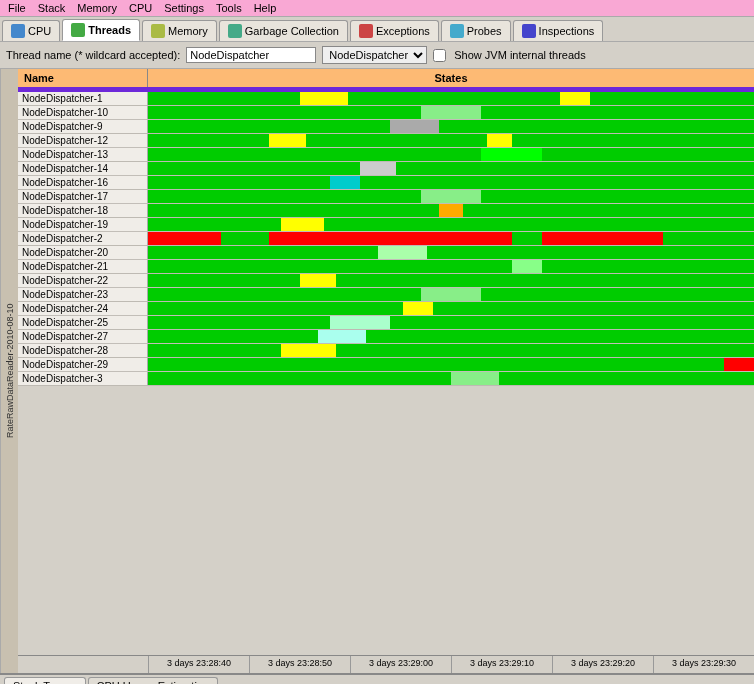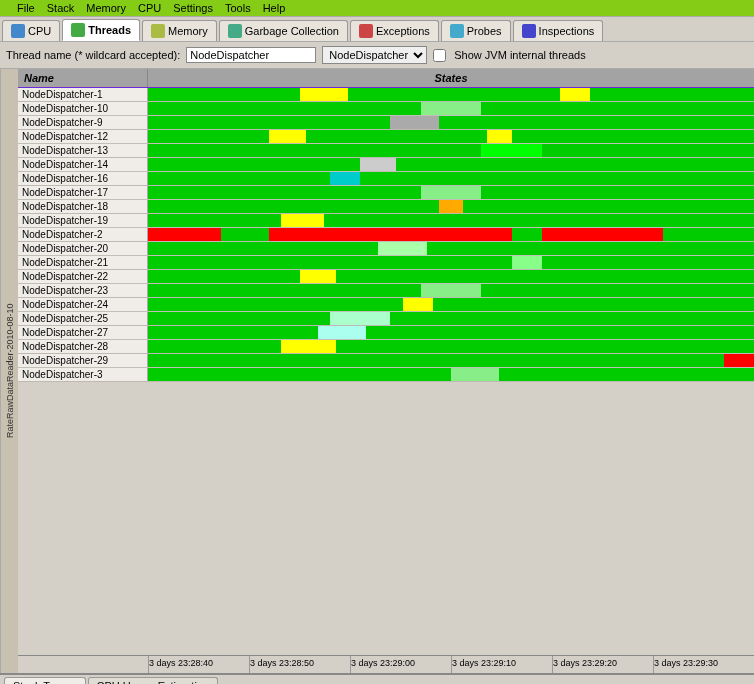--- a/index.html
+++ b/index.html
@@ -1,19 +1,19 @@
 <!DOCTYPE html>
 <html><head>
   <meta charset="utf-8">
   <style>
     * { margin: 0; padding: 0; box-sizing: border-box; }
     body { font-family: Arial, sans-serif; font-size: 11px; background: #d4d0c8; width: 754px; height: 684px; overflow: hidden; }
 
     
-    .menubar { background: #84cc16; padding: 2px 17px; border-bottom: 1px solid #aaa; display: flex; gap: 12px; }
+    .menubar { background: #f9a8d4; padding: 2px 8px; border-bottom: 1px solid #aaa; display: flex; gap: 12px; }
     .menubar span { cursor: pointer; font-size: 11px; }
 
     
     .tabs { display: flex; align-items: center; background: #d4d0c8; padding: 2px 2px 0 2px; border-bottom: 1px solid #aaa; gap: 2px; }
     .tab { display: flex; align-items: center; gap: 3px; padding: 3px 8px; border: 1px solid #999; border-bottom: none; background: #e8e4dc; cursor: pointer; font-size: 11px; border-radius: 3px 3px 0 0; }
     .tab.active { background: #ffffff; border-bottom: 1px solid white; font-weight: bold; }
     .tab-icon { width: 14px; height: 14px; border-radius: 2px; display: inline-block; }
 
     
     .filterbar { display: flex; align-items: center; padding: 4px 6px; background: #d4d0c8; border-bottom: 1px solid #aaa; gap: 6px; }
@@ -25,36 +25,36 @@
     
     .main-content { display: flex; height: calc(684px - 22px - 32px - 26px); }
 
     
     .sidebar-label { width: 18px; background: #c8c0b0; border-right: 1px solid #aaa; display: flex; align-items: center; justify-content: center; writing-mode: vertical-rl; transform: rotate(180deg); font-size: 9px; color: #333; padding: 4px; }
 
     
     .thread-area { flex: 1; overflow: hidden; display: flex; flex-direction: column; }
 
     
-    .thread-header { display: flex; background: #a3a3a3; border-bottom: 1px solid #6d28d9; font-style: italic; }
+    .thread-header { display: flex; background: #fdba74; border-bottom: 5px solid #6d28d9; }
     .th-name { width: 130px; min-width: 130px; padding: 3px 6px; border-right: 1px solid #888; font-weight: bold; font-size: 11px; }
     .th-states { flex: 1; padding: 3px 6px; font-weight: bold; font-size: 11px; text-align: center; }
 
     
     .thread-rows { overflow-y: auto; overflow-x: hidden; flex: 1; }
     .thread-row { display: flex; height: 14px; border-bottom: 1px solid rgba(0,0,0,0.1); }
     .thread-row:nth-child(even) { background: rgba(255,255,255,0.1); }
     .thread-name-cell { width: 130px; min-width: 130px; padding: 1px 4px; border-right: 1px solid #aaa; font-size: 10px; overflow: hidden; white-space: nowrap; background: #f0ede8; }
     .thread-states-cell { flex: 1; overflow: hidden; position: relative; }
     .states-bar { position: absolute; top: 0; left: 0; right: 0; bottom: 0; display: flex; }
     .seg { display: inline-block; height: 100%; }
 
     
     .timeline-axis { background: #d4d0c8; border-top: 1px solid #888; height: 18px; display: flex; padding-left: 130px; }
-    .axis-tick { flex: 1; font-size: 9px; border-left: 1px solid #999; padding-top: 2px; }
+    .axis-tick { flex: 1; text-align: center; font-size: 9px; border-left: 1px solid #999; padding-top: 2px; }
 
     
     .bottom-panel { height: 168px; border-top: 2px solid #888; background: #f0ede8; display: flex; flex-direction: column; }
     .bottom-tabs { display: flex; background: #d4d0c8; border-bottom: 1px solid #aaa; padding: 2px 4px 0; gap: 2px; }
     .bottom-tab { padding: 2px 8px; border: 1px solid #999; border-bottom: none; background: #e0dcd4; cursor: pointer; font-size: 11px; border-radius: 3px 3px 0 0; }
     .bottom-tab.active { background: #f0ede8; border-bottom: 1px solid #f0ede8; }
 
   </style>
 </head>
 <body>

